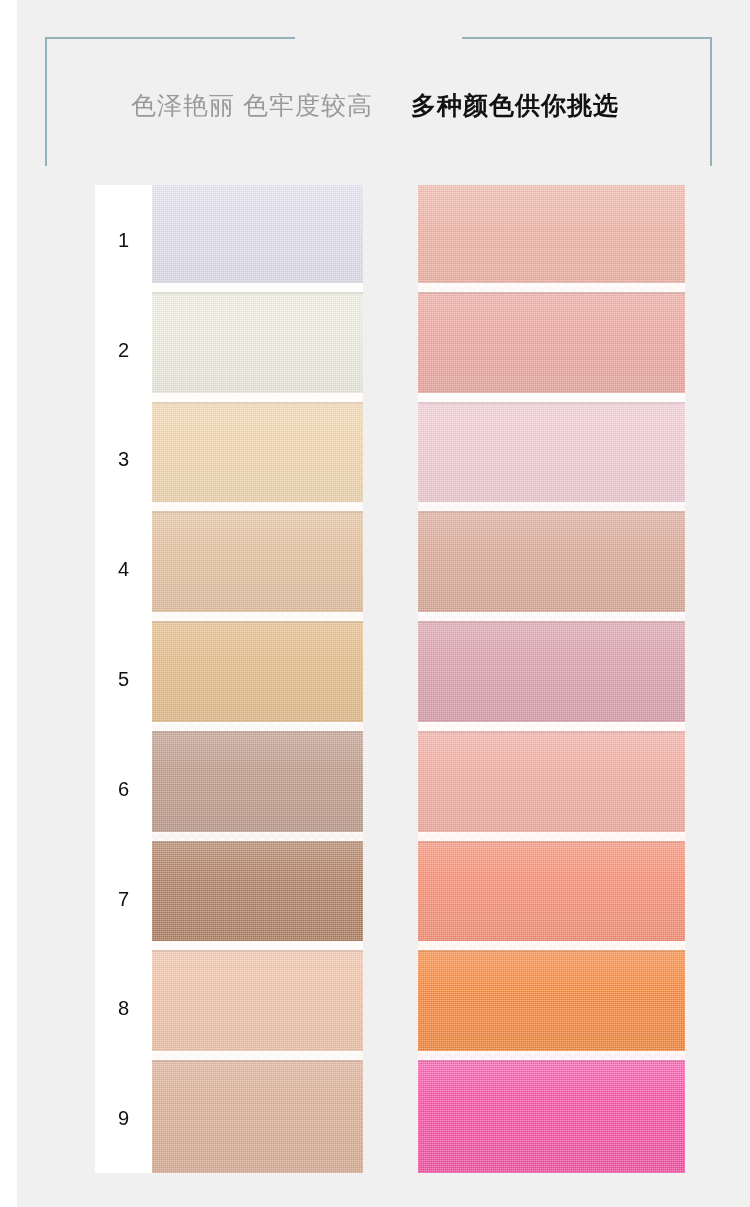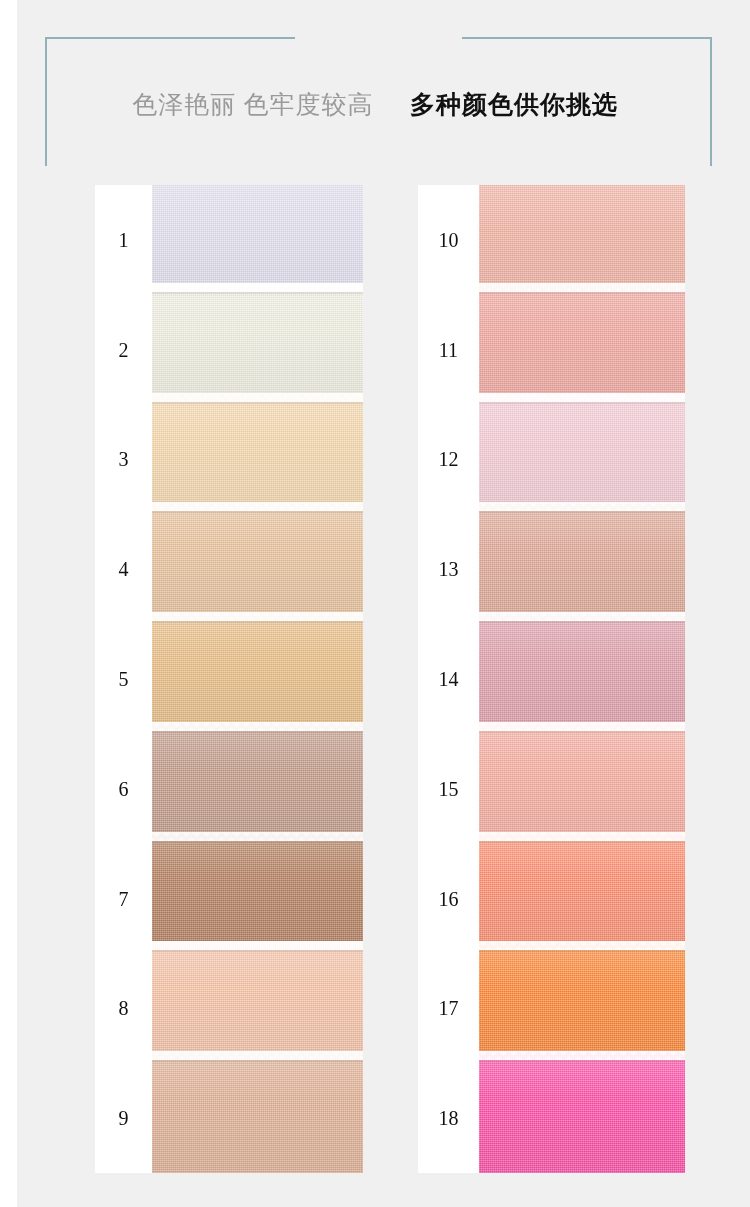--- a/index.html
+++ b/index.html
@@ -6,21 +6,20 @@
   html, body {
     width:750px; height:1207px;
     background:#ffffff;
     font-family:"Liberation Sans", "DejaVu Sans", sans-serif;
     overflow:hidden;
   }
   .page {
     position:relative;
     width:644px; height:1207px;
     background:#ffffff;
-    font-family:Liberation Serif, serif;
   }
   
   .canvas {
     position:absolute;
     left:17px; top:0;
     width:733px; height:1207px;
     background:#f0f0f0;
   }
 
   
@@ -214,31 +213,20 @@
         <div class="swatch" style="top: 866px; height: 128px; background: rgb(224, 176, 148); z-index: 18;">
           <div class="weave"></div>
           <div class="sheen"></div>
           <div class="edge-shadow"></div>
           <div class="pink-edge"></div>
         </div>
       </div>
   </div>
 
   <div class="panel panel-right">
-    <div class="label-col">
-        <div class="row-label" style="top: 55px;">10</div>
-        <div class="row-label" style="top: 165px;">11</div>
-        <div class="row-label" style="top: 274px;">12</div>
-        <div class="row-label" style="top: 384px;">13</div>
-        <div class="row-label" style="top: 494px;">14</div>
-        <div class="row-label" style="top: 604px;">15</div>
-        <div class="row-label" style="top: 714px;">16</div>
-        <div class="row-label" style="top: 823px;">17</div>
-        <div class="row-label" style="top: 933px;">18</div>
-      </div>
     <div class="swatch-col">
         <div class="swatch" style="top: 0px; height: 122px; background: rgb(242, 178, 162); z-index: 10;">
           <div class="weave"></div>
           <div class="sheen"></div>
         </div>
         <div class="swatch" style="top: 98px; height: 122px; background: rgb(242, 167, 159); z-index: 11;">
           <div class="weave"></div>
           <div class="sheen"></div>
           <div class="edge-shadow"></div>
           <div class="pink-edge"></div>

